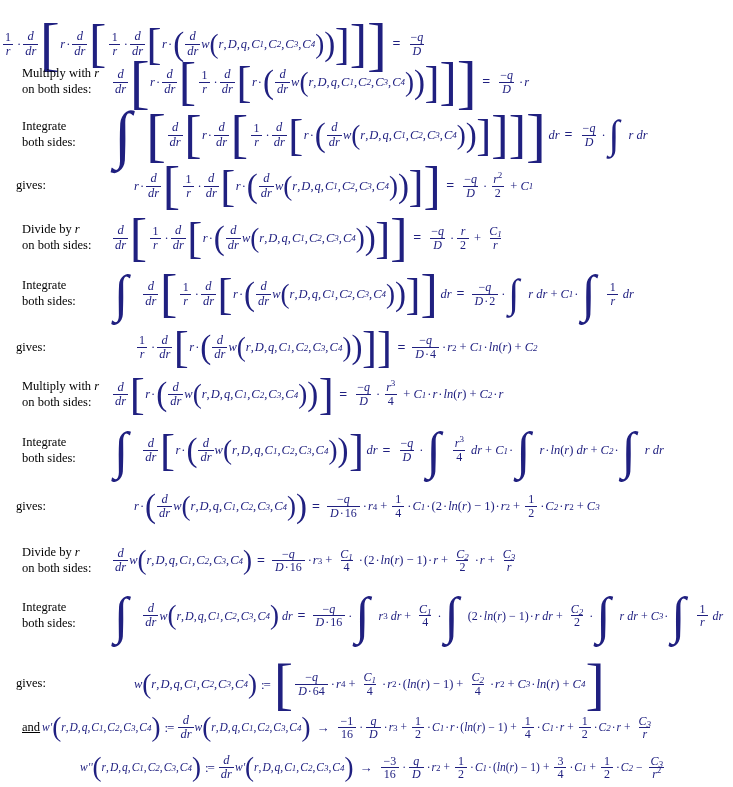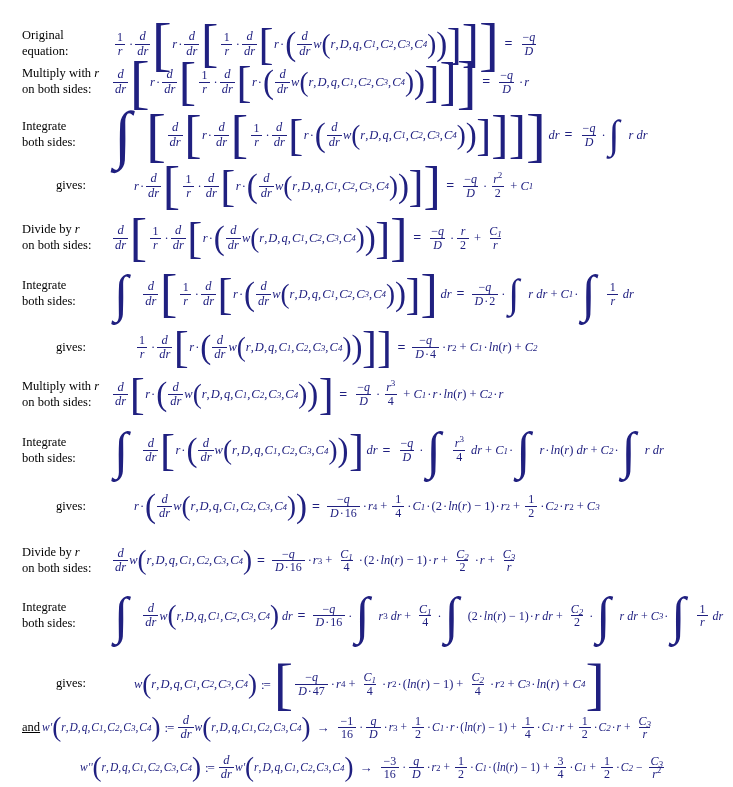--- a/index.html
+++ b/index.html
@@ -15,21 +15,21 @@
   .row{display:flex;align-items:center;width:733px;}
   .label{
     width:112px;
     flex:0 0 112px;
     padding-left:22px;
     box-sizing:border-box;
     font-size:12.5px;
     color:#000;
     line-height:1.25;
   }
-  .label.center{text-align:center;padding-left:8px;width:134px;flex:0 0 134px;}
+  .label.center{text-align:left;padding-left:16px;width:134px;flex:0 0 134px;}
   .label .it{font-style:italic;}
   .expr{
     flex:1 1 auto;
     color:#202080;
     font-size:12.5px;
     white-space:nowrap;
     display:flex;
     align-items:center;
     line-height:1;
   }
@@ -92,23 +92,20 @@
 
   .arrow{padding:0 6px;font-style:normal;font-size:13px;}
   .define{padding:0 4px;font-style:normal;font-size:13px;letter-spacing:-1px;}
 </style>
 </head>
 <body>
 
 <div id="sheet">
 
   <div class="row" style="position:absolute;top:14px;left:0;">
-    <div class="label">
-      <span>Original equation:</span>
-    </div>
     <div class="expr">
       <span class="frac">
           <span class="num mn">1</span>
           <span class="den mi">r</span>
         </span><span class="dot">·</span><span class="ddr">
           <span class="num">d</span>
           <span class="den">dr</span>
         </span>
       <span class="brk b6">[</span>
       <span class="mi">r</span><span class="dot">·</span><span class="ddr">
@@ -529,21 +526,21 @@
   <div class="row" style="position:absolute;top:655px;left:0;">
     <div class="label center">
       <span>gives:</span>
     </div>
     <div class="expr">
       <span class="mi">w</span><span class="paren p2">(</span><span class="mi">r</span>, <span class="mi">D</span>, <span class="mi">q</span>, <span class="mi">C</span><sub class="ix">1</sub>, <span class="mi">C</span><sub class="ix">2</sub>, <span class="mi">C</span><sub class="ix">3</sub>, <span class="mi">C</span><sub class="ix">4</sub><span class="paren p2">)</span>
       <span class="define">:=</span>
       <span class="resbrk">[</span>
       <span class="frac">
           <span class="num"><span class="mn">−</span><span class="mi">q</span></span>
-          <span class="den"><span class="mi">D</span><span class="dot">·</span><span class="mn">47</span></span>
+          <span class="den"><span class="mi">D</span><span class="dot">·</span><span class="mn">64</span></span>
         </span><span class="dot">·</span><span class="mi">r</span><sup class="exn">4</sup>
       <span class="op">+</span><span class="frac">
           <span class="num"><span class="mi">C</span><sub class="ix">1</sub></span>
           <span class="den mn">4</span>
         </span><span class="dot">·</span><span class="mi">r</span><sup class="exn">2</sup><span class="dot">·</span><span class="paren">(</span><span class="mi">ln</span><span class="paren">(</span><span class="mi">r</span><span class="paren">)</span><span class="op">−</span><span class="mn">1</span><span class="paren">)</span>
       <span class="op">+</span><span class="frac">
           <span class="num"><span class="mi">C</span><sub class="ix">2</sub></span>
           <span class="den mn">4</span>
         </span><span class="dot">·</span><span class="mi">r</span><sup class="exn">2</sup>
       <span class="op">+</span><span class="mi">C</span><sub class="ix">3</sub><span class="dot">·</span><span class="mi">ln</span><span class="paren">(</span><span class="mi">r</span><span class="paren">)</span>

